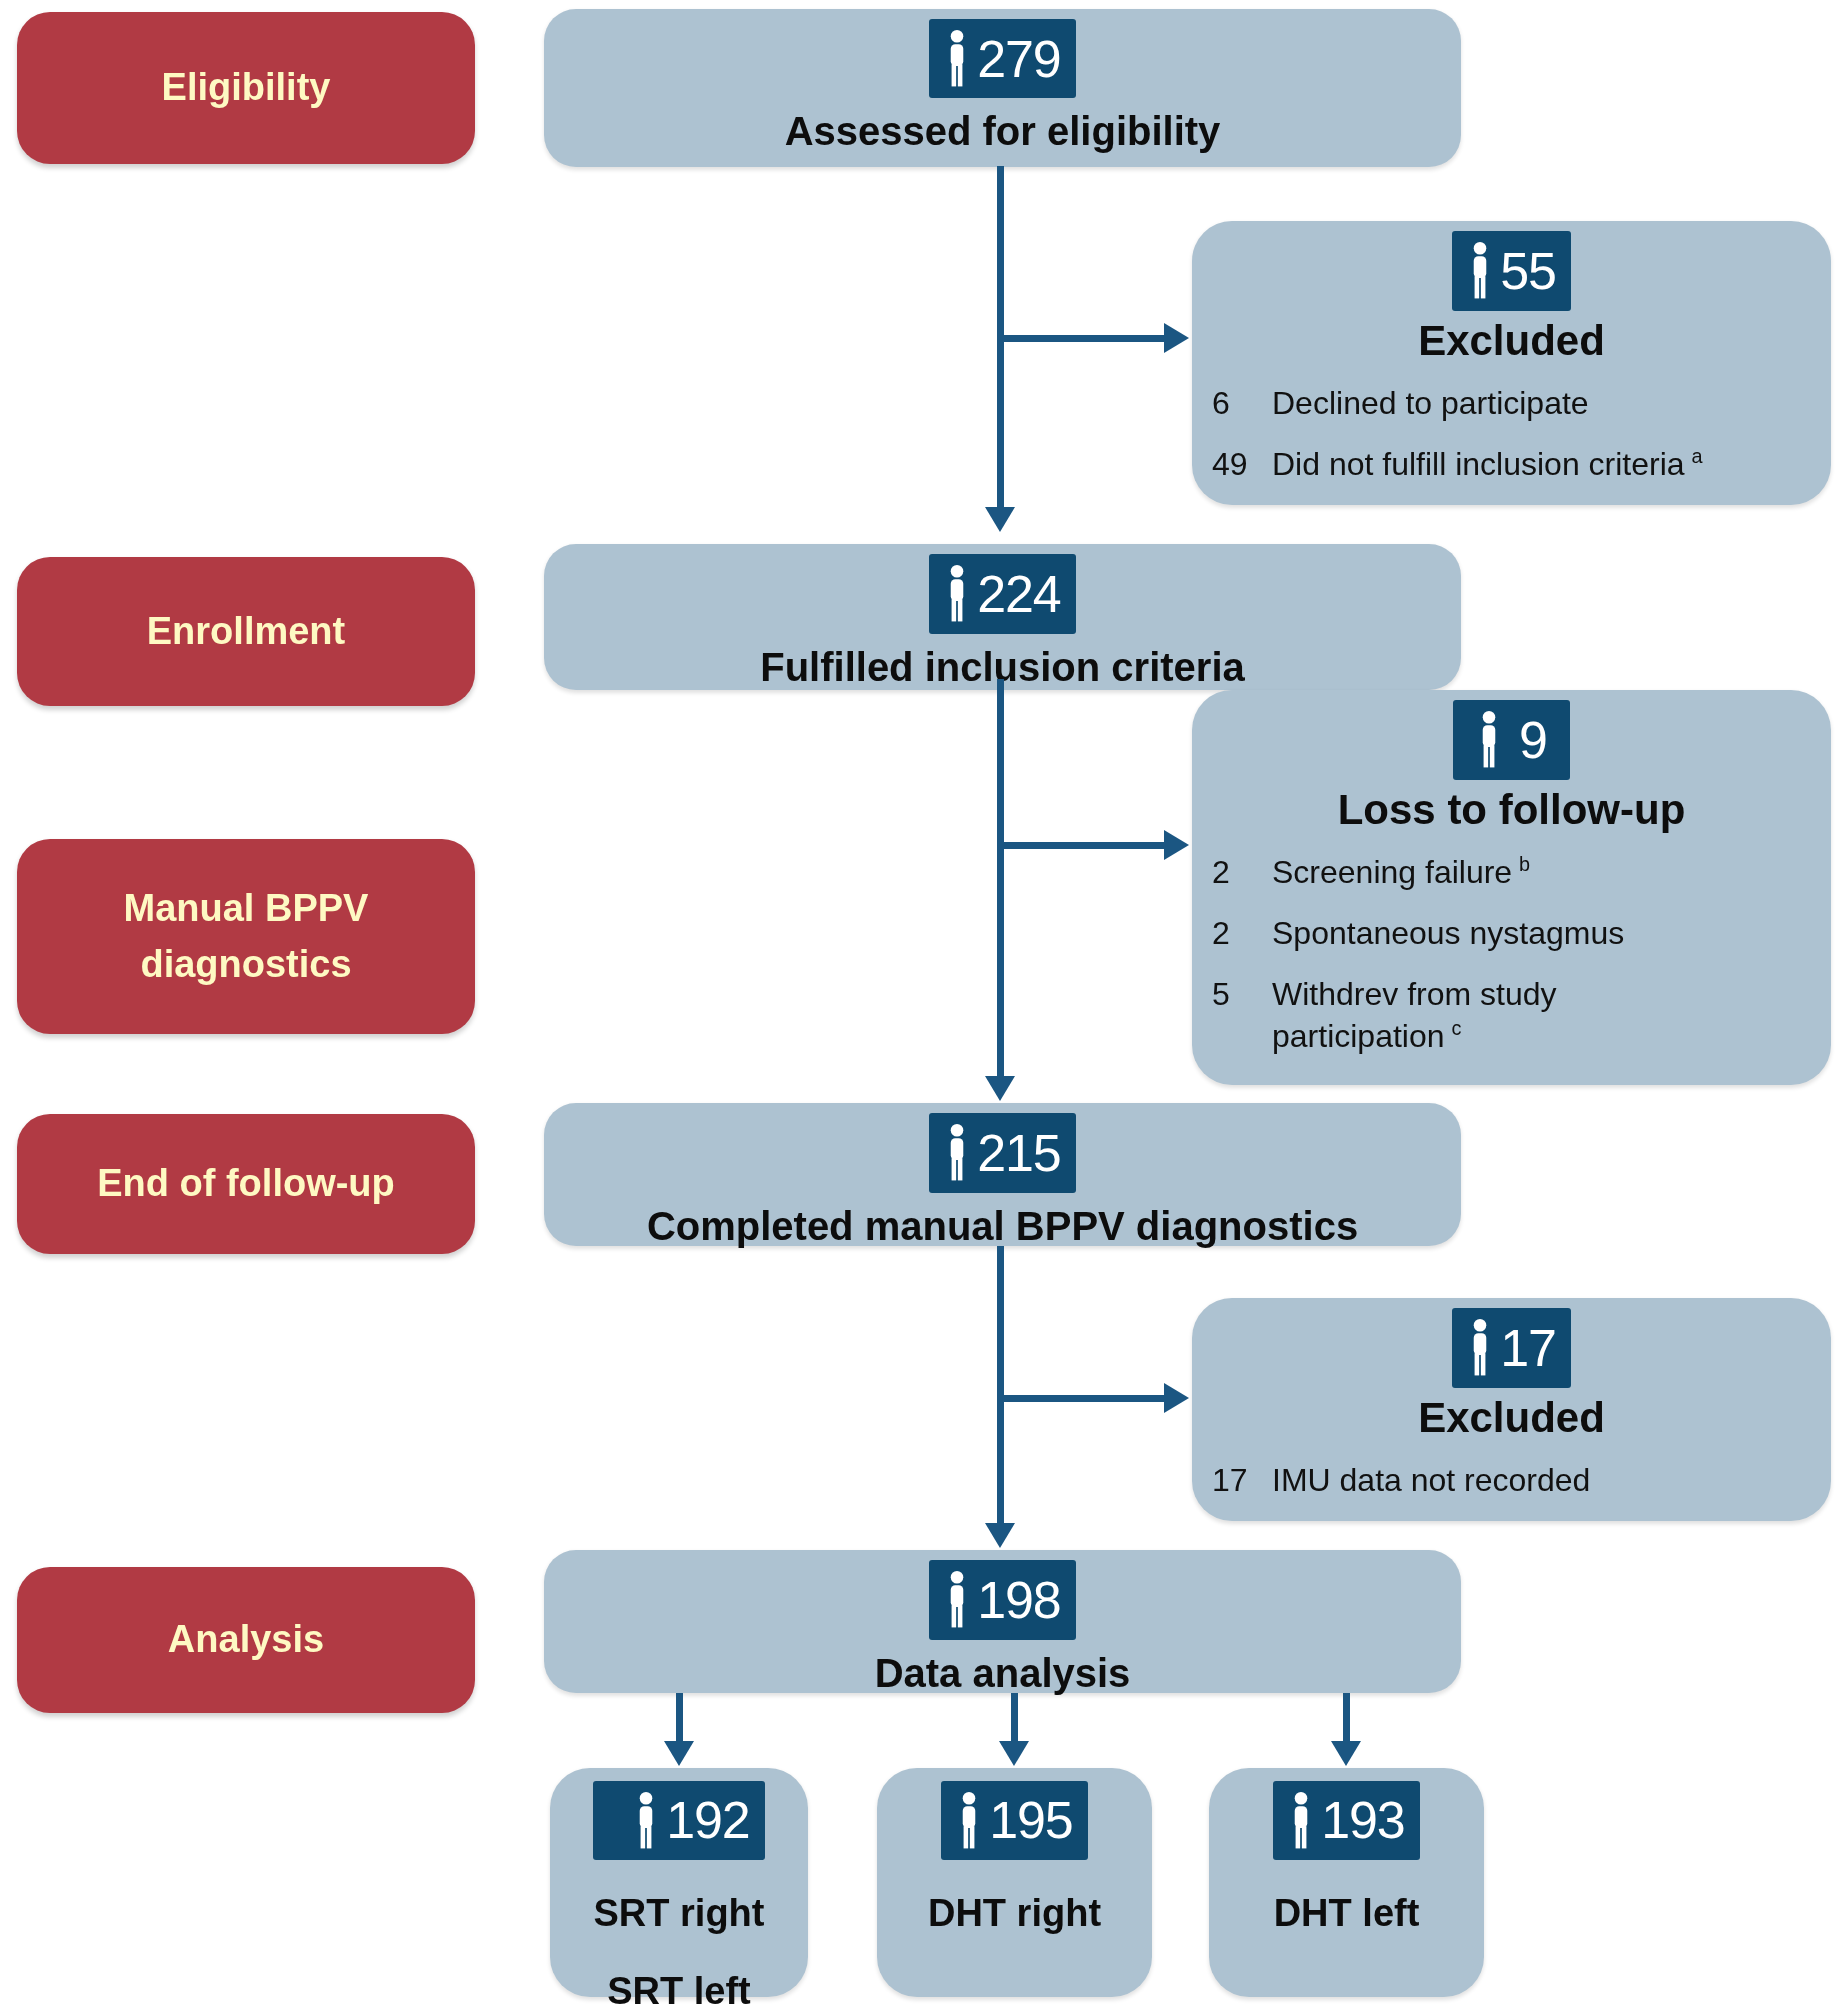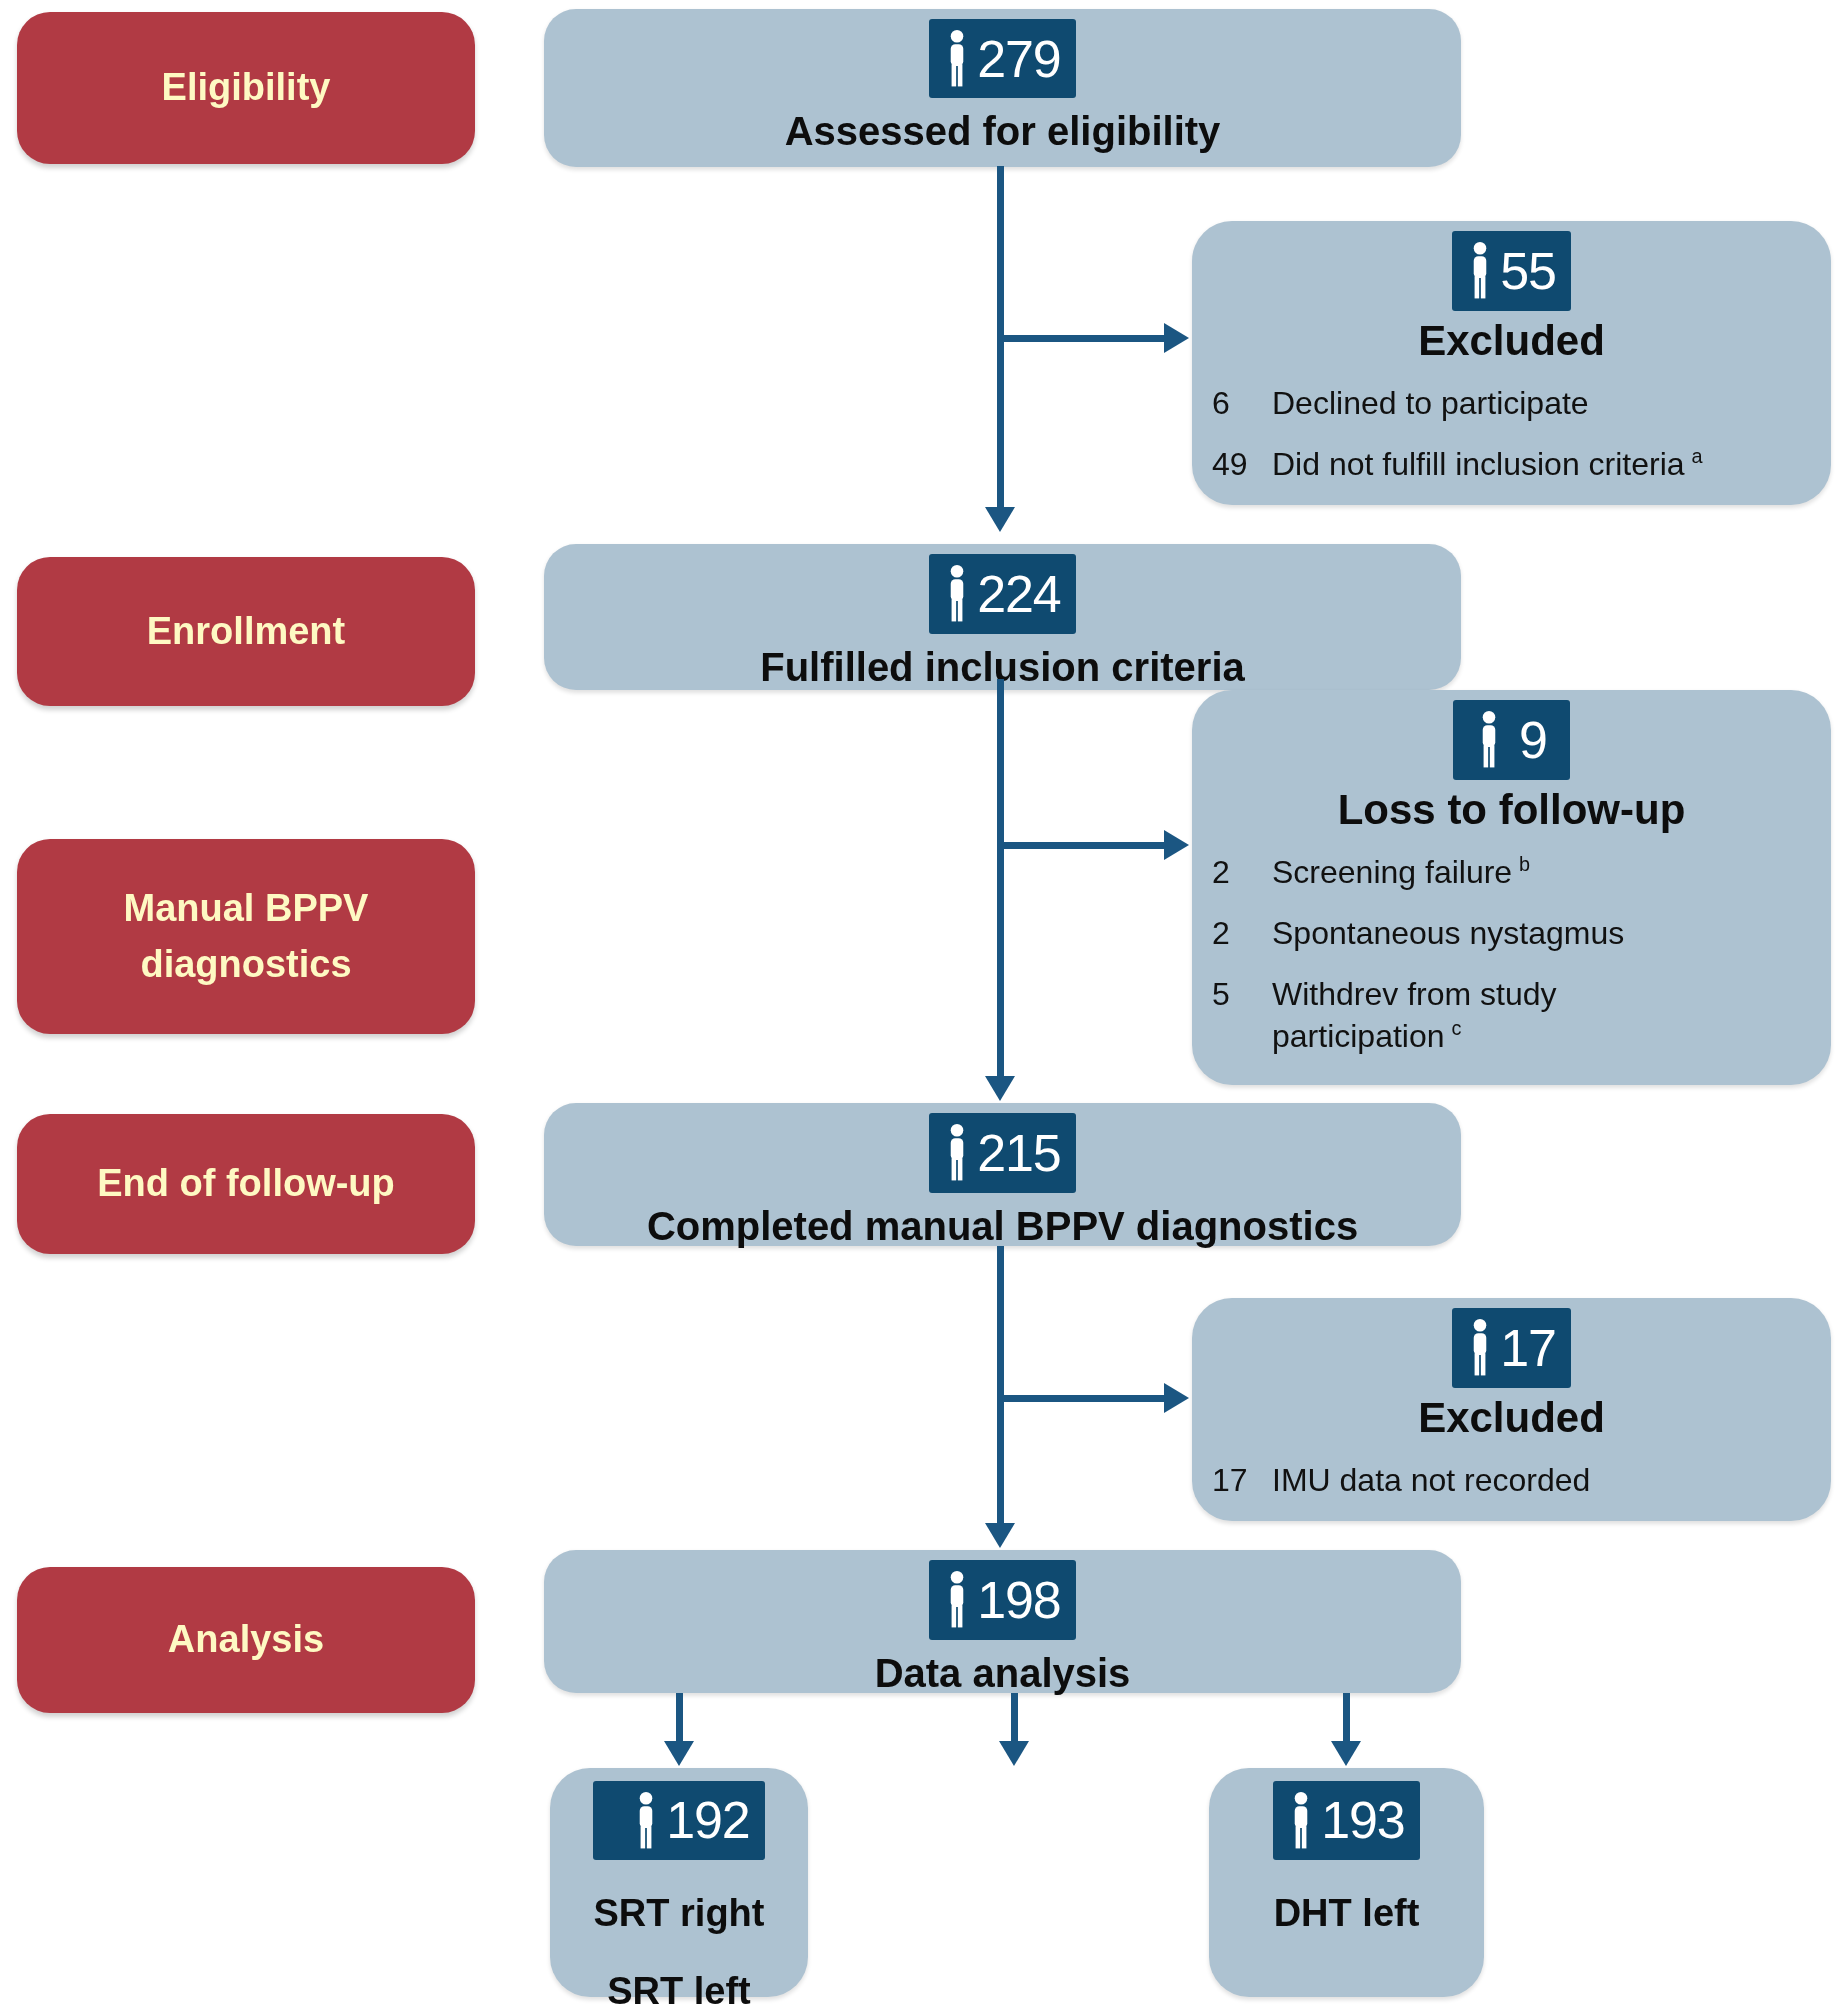--- a/index.html
+++ b/index.html
@@ -227,20 +227,34 @@
         <rect x="21.5" y="60" width="8" height="39" fill="#ffffff"></rect>
       </svg>
       <span class="count">192</span>
     </div>
     <div class="bottom-lines">
       <div>SRT right</div>
       <div>SRT left</div>
     </div>
   </div>
 
+  <div class="node" style="left:877px;top:1768px;width:275px;height:229px;border-radius:40px;">
+    <div class="badge" style="margin-top:12.6px;">
+      <svg width="26" height="57" viewBox="0 0 40 100">
+        <circle cx="20" cy="11" r="11" fill="#ffffff"></circle>
+        <rect x="9" y="25" width="22" height="38" rx="8" fill="#ffffff"></rect>
+        <rect x="10.5" y="60" width="8" height="39" fill="#ffffff"></rect>
+        <rect x="21.5" y="60" width="8" height="39" fill="#ffffff"></rect>
+      </svg>
+      <span class="count">195</span>
+    </div>
+    <div class="bottom-lines">
+      <div>DHT right</div>
+    </div>
+  </div>
 
   <div class="node" style="left:1209px;top:1768px;width:275px;height:229px;border-radius:40px;">
     <div class="badge" style="margin-top:12.6px;">
       <svg width="26" height="57" viewBox="0 0 40 100">
         <circle cx="20" cy="11" r="11" fill="#ffffff"></circle>
         <rect x="9" y="25" width="22" height="38" rx="8" fill="#ffffff"></rect>
         <rect x="10.5" y="60" width="8" height="39" fill="#ffffff"></rect>
         <rect x="21.5" y="60" width="8" height="39" fill="#ffffff"></rect>
       </svg>
       <span class="count">193</span>

